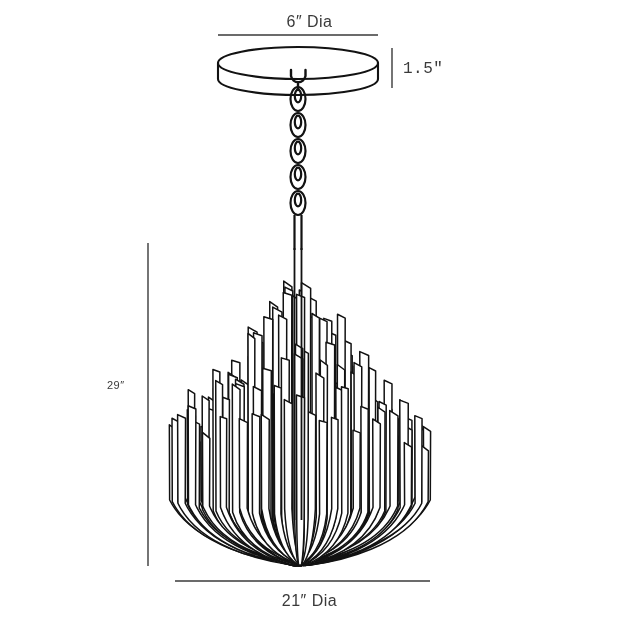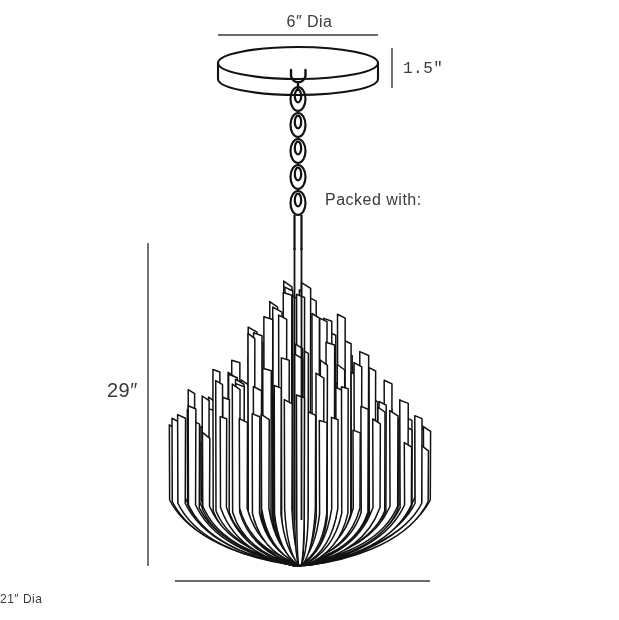--- a/index.html
+++ b/index.html
@@ -41,26 +41,27 @@
     font-size: 16px;
     font-family: Liberation Mono, monospace;
   }
   #label-chain-note {
     left: 325px; top: 142px;
     font-size: 16px;
     line-height: 23px;
   }
   #label-fixture-height {
     left: 107px; top: 379px;
-    font-size: 20px;
+    font-size: 11px;
   }
   #label-bottom-dia {
     left: 0; top: 592px;
     width: 619px;
-    font-size: 12px;
+    text-align: center;
+    font-size: 16px;
   }
 </style>
 </head>
 <body>
 
 <svg id="canvas" viewBox="0 0 619 620">
   <g>
     <line x1="218" y1="35" x2="378" y2="35" stroke="#3a3a3a" stroke-width="1.4"></line>
     <line x1="392" y1="48" x2="392" y2="88" stroke="#3a3a3a" stroke-width="1.4"></line>
     <line x1="148" y1="243" x2="148" y2="566" stroke="#3a3a3a" stroke-width="1.4"></line>
@@ -245,18 +246,17 @@
       <path d="M 296.4289887559392 394.965739456084 L 304.4795585495037 397.81634780532653 L 304.15753575776114 513.9999221524148 C 303.9952608023356 550.7371088081508 302.1489245442076 561.0237925076036 301.4406488695643 565.0237925076036 L 298.62294944181673 565.0237925076036 C 298.1236396474253 561.0237925076036 296.7497479881276 550.7371088081508 296.75101154768174 513.9999221524148 Z" fill="#ffffff" stroke="#121212" stroke-width="1.5" stroke-linejoin="round"></path>
       <path d="M 294.5 248 L 294.5 520 M 301.5 248 L 301.5 520" fill="none" stroke="#121212" stroke-width="1.8"></path>
     </g>
 </svg>
 
 <div class="dim-label" id="label-top-dia">6″ Dia</div>
 
 <div class="dim-label" id="label-canopy-height">1.5″</div>
 
 <div class="dim-label" id="label-chain-note">
-  <div>Packed with:</div>
 </div>
 
 <div class="dim-label" id="label-fixture-height">29″</div>
 
 <div class="dim-label" id="label-bottom-dia">21″ Dia</div>
 
 </body></html>

